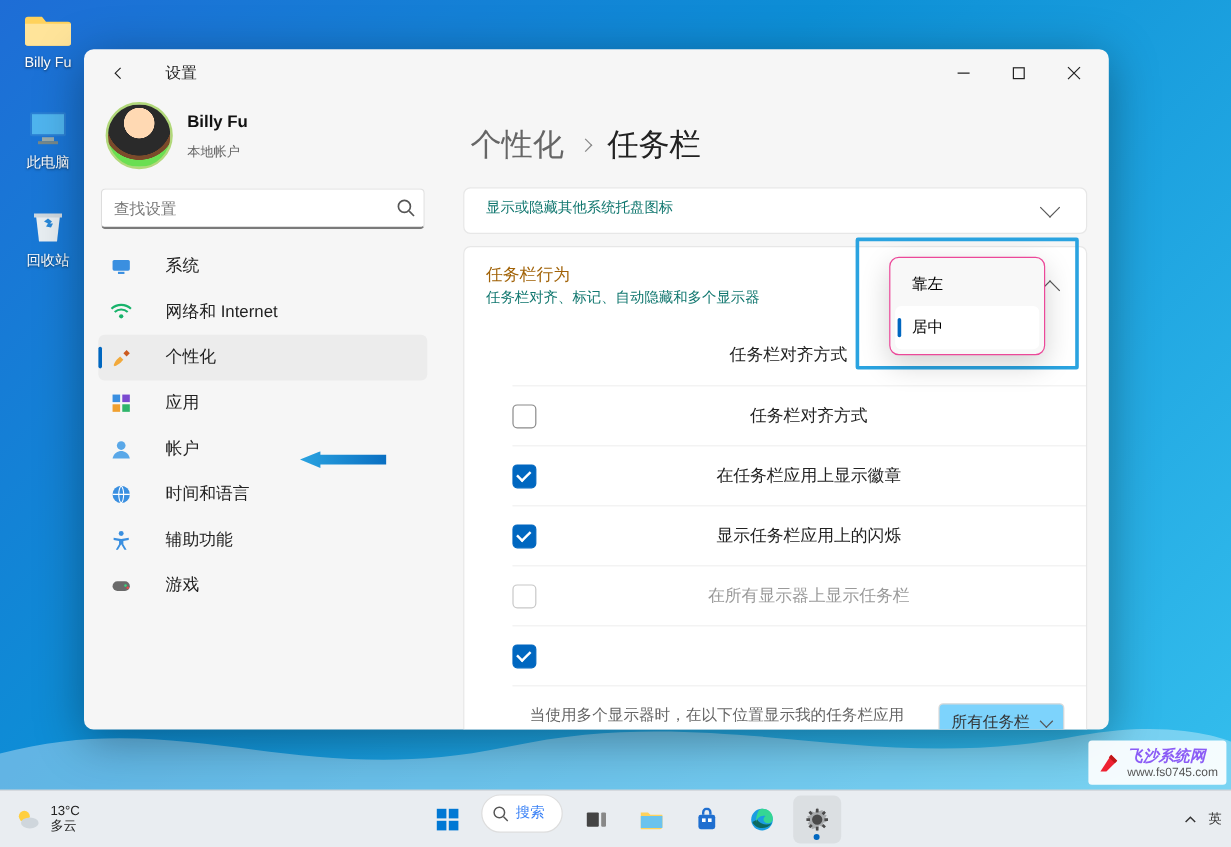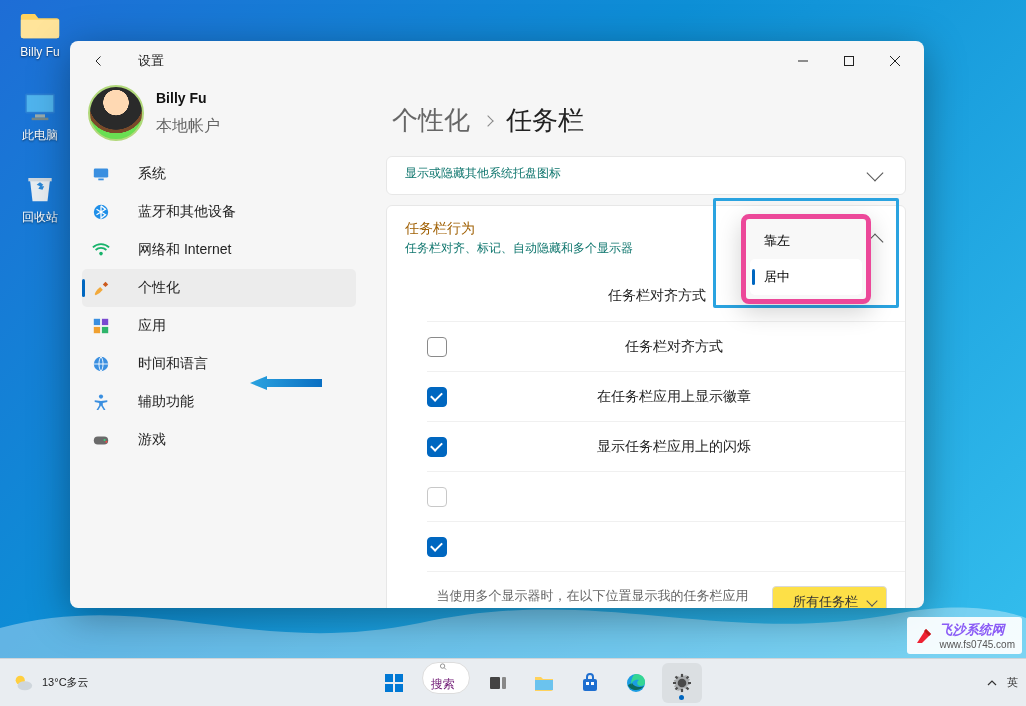--- a/index.html
+++ b/index.html
@@ -18,21 +18,21 @@
 .tbbtn svg{width:12px;height:12px;}
 .tbtitle{font-size:13px;color:#222;margin-left:12px;}
 .winctrls{margin-left:auto;display:flex;}
 .winctrls .tbbtn{width:46px;height:32px;}
 
 .body{flex:1;display:flex;overflow:hidden;}
 .side{width:298px;padding:0 12px 12px 12px;overflow:hidden;}
 .account{display:flex;align-items:center;gap:12px;padding:4px 6px 14px 6px;}
 .avatar{width:56px;height:56px;border-radius:50%;background:radial-gradient(circle at 50% 30%,#ffd9b3 0 28%,#2a2a2a 29% 60%,#7a4a2a 61% 68%,#6adf52 69% 100%);border:2px solid #b1d87a;}
 .accname{font-size:14px;font-weight:600;color:#111;}
-.accsub{font-size:16px;color:#666;margin-top:10px;}
+.accsub{font-size:11px;color:#666;margin-top:10px;}
 .search{position:relative;margin:2px 2px 12px 2px;}
 .search input{width:100%;height:34px;border:1px solid #ddd;border-bottom:2px solid #7a7a7a;border-radius:4px;padding:0 34px 0 10px;font-size:13px;background:#fff;color:#222;}
 .search input::placeholder{color:#777;}
 .search .mag{position:absolute;right:8px;top:8px;color:#555;}
 
 .nav{display:flex;flex-direction:column;gap:0;}
 .nav .item{display:flex;align-items:center;gap:28px;height:38px;padding:0 10px;border-radius:5px;font-size:14px;color:#222;cursor:default;position:relative;}
 .nav .item.active{background:#ececec;}
 .nav .item.active::before{content:"";position:absolute;left:0;top:10px;bottom:10px;width:3px;background:#0067c0;border-radius:2px;}
 .nav .ic{width:18px;height:18px;display:flex;align-items:center;justify-content:center;}
@@ -57,38 +57,38 @@
 .row:first-child{border-top:none;}
 .row.dis{color:#9a9a9a;}
 .row .cb{width:20px;height:20px;border:1.5px solid #8a8a8a;border-radius:4px;margin-right:14px;flex:none;}
 .row .cb.on{background:#0067c0;border-color:#0067c0;position:relative;}
 .row .cb.on::after{content:"";position:absolute;left:5px;top:2px;width:5px;height:9px;border-right:2px solid #fff;border-bottom:2px solid #fff;transform:rotate(45deg);}
 .row .cb.dis{border-color:#c8c8c8;}
 .row.lbl{padding-left:0;}
 .row .rlabel{flex:1;}
 .row.multi{height:auto;padding:14px 18px 14px 0;align-items:flex-start;color:#666;font-size:13px;}
 .row.multi .rlabel{line-height:1.5;}
-.selectbox{border:1px solid #d9d9d9;border-radius:4px;padding:6px 28px 6px 20px;font-size:13px;color:#333;background:#fde047;position:relative;flex:none;margin-left:14px;}
+.selectbox{border:1px solid #d9d9d9;border-radius:4px;padding:6px 28px 6px 10px;font-size:13px;color:#333;background:#7dd3fc;position:relative;flex:none;margin-left:14px;}
 .selectbox::after{content:"";position:absolute;right:10px;top:10px;width:7px;height:7px;border-right:1.3px solid #555;border-bottom:1.3px solid #555;transform:rotate(45deg);}
 
 
 .alignbox{position:absolute;right:6px;top:-8px;width:186px;height:110px;border:3px solid #2aa3e0;border-radius:2px;background:transparent;pointer-events:none;z-index:3;}
-.dropdown{position:absolute;right:34px;top:8px;width:130px;background:#f8f8f8;border:5px solid #ec4899;border-radius:8px;box-shadow:0 8px 24px rgba(0,0,0,.18);padding:4px;z-index:4;}
+.dropdown{position:absolute;right:34px;top:8px;width:130px;background:#f8f8f8;border:1px solid #ec4899;border-radius:8px;box-shadow:0 8px 24px rgba(0,0,0,.18);padding:4px;z-index:4;}
 .dropdown .opt{height:36px;display:flex;align-items:center;padding:0 14px;font-size:13px;border-radius:5px;position:relative;}
 .dropdown .opt.sel{background:#fff;}
 .dropdown .opt.sel::before{content:"";position:absolute;left:2px;top:10px;bottom:10px;width:3px;background:#0067c0;border-radius:2px;}
 
 
 .taskbar{position:absolute;left:0;right:0;bottom:0;height:48px;background:#e9edf1;display:flex;align-items:center;border-top:1px solid #d0d4d9;}
 .tbleft{display:flex;align-items:center;gap:8px;padding-left:12px;}
 .wicon{width:22px;height:22px;}
-.weather{display:flex;font-size:11px;color:#222;line-height:1.15;}
+.weather{display:flex;flex-direction:column;font-size:11px;color:#222;line-height:1.15;}
 .tbcenter{flex:1;display:flex;align-items:center;justify-content:center;gap:6px;}
 .tb-btn{width:40px;height:40px;border-radius:6px;display:flex;align-items:center;justify-content:center;}
-.tb-btn.search{width:auto;padding:0 14px 0 8px;gap:6px;background:#fff;border:1px solid #ddd;border-radius:16px;height:32px;font-size:12px;color:#701a75;flex-direction:column;}
+.tb-btn.search{width:auto;padding:0 14px 0 8px;gap:6px;background:#fff;border:1px solid #ddd;border-radius:16px;height:32px;font-size:12px;color:#3b82f6;}
 .tb-btn.active{background:rgba(0,0,0,.06);}
 .tb-btn .badge{width:5px;height:5px;background:#0067c0;border-radius:50%;position:absolute;bottom:3px;}
 .tb-btn{position:relative;}
 .tbright{display:flex;align-items:center;gap:10px;padding-right:8px;font-size:11px;color:#333;}
 
 
 .wm{position:absolute;right:4px;bottom:52px;display:flex;align-items:center;gap:5px;background:rgba(255,255,255,.92);padding:4px 7px;border-radius:3px;font-size:13px;}
 .wm .b{font-weight:700;color:#8b5cf6;font-style:italic;}
 .wm .u{font-size:10px;color:#555;}
 
@@ -162,38 +162,36 @@
 
   <div class="body">
     <div class="side">
       <div class="account">
         <div class="avatar"></div>
         <div>
           <div class="accname">Billy Fu</div>
           <div class="accsub">本地帐户</div>
         </div>
       </div>
+      <div class="search">
+        <input placeholder="查找设置" style="">
+        <span class="mag"><svg width="16" height="16" viewBox="0 0 16 16">
+              <circle cx="7" cy="7" r="5" stroke="#555" stroke-width="1.4" fill="none"></circle>
+              <path stroke="#555" stroke-width="1.4" d="M11 11l4 4"></path>
+            </svg></span>
+      </div>
       <div class="nav">
         <div class="item">
             <span class="ic">
               <svg viewBox="0 0 20 20">
                 <rect x="2" y="4" width="16" height="10" rx="1.5" fill="#3a8fe0"></rect>
                 <rect x="7" y="15" width="6" height="2" fill="#3a8fe0"></rect>
               </svg>
             </span>
             <span>系统</span>
-          </div>
-        <div class="item">
-            <span class="ic">
-              <svg viewBox="0 0 20 20">
-                <circle cx="10" cy="10" r="8" fill="#1f8fe8"></circle>
-                <path stroke="#fff" stroke-width="1.4" fill="none" d="M10 3v14l5-4-10-6m0 6 10-6-5-4"></path>
-              </svg>
-            </span>
-            <span>蓝牙和其他设备</span>
           </div>
         <div class="item">
             <span class="ic">
               <svg viewBox="0 0 20 20">
                 <path fill="#18b36b" d="M10 16a2 2 0 1 0 0-4 2 2 0 0 0 0 4z"></path>
                 <path stroke="#18b36b" stroke-width="2" fill="none" d="M4 10a9 9 0 0 1 12 0M1 7a13 13 0 0 1 18 0"></path>
               </svg>
             </span>
             <span>网络和 Internet</span>
           </div>
@@ -209,20 +207,29 @@
         <div class="item">
             <span class="ic">
               <svg viewBox="0 0 20 20">
                 <rect x="2" y="2" width="7" height="7" fill="#3a8fe0"></rect>
                 <rect x="11" y="2" width="7" height="7" fill="#7a4ad0"></rect>
                 <rect x="2" y="11" width="7" height="7" fill="#f0a030"></rect>
                 <rect x="11" y="11" width="7" height="7" fill="#2fb56b"></rect>
               </svg>
             </span>
             <span>应用</span>
+          </div>
+        <div class="item">
+            <span class="ic">
+              <svg viewBox="0 0 20 20">
+                <circle cx="10" cy="7" r="4" fill="#5aa8e8"></circle>
+                <path fill="#5aa8e8" d="M2 19c1-5 5-7 8-7s7 2 8 7z"></path>
+              </svg>
+            </span>
+            <span>帐户</span>
           </div>
         <div class="item">
             <span class="ic">
               <svg viewBox="0 0 20 20">
                 <circle cx="10" cy="10" r="8" fill="#3a8fe0"></circle>
                 <path stroke="#fff" stroke-width="1" fill="none" d="M2 10h16M10 2c3 3 3 13 0 16M10 2c-3 3-3 13 0 16"></path>
               </svg>
             </span>
             <span>时间和语言</span>
           </div>
@@ -300,20 +307,21 @@
           <div class="row">
             <span class="cb on"></span>
             <span class="rlabel">在任务栏应用上显示徽章</span>
           </div>
           <div class="row">
             <span class="cb on"></span>
             <span class="rlabel">显示任务栏应用上的闪烁</span>
           </div>
           <div class="row dis">
             <span class="cb dis"></span>
+            <span class="rlabel">在所有显示器上显示任务栏</span>
           </div>
           <div class="row">
             <span class="cb on"></span>
           </div>
           <div class="row multi dis">
             <span class="rlabel">当使用多个显示器时，在以下位置显示我的任务栏应用</span>
             <span class="selectbox">所有任务栏</span>
           </div>
         </div>
       </div>

